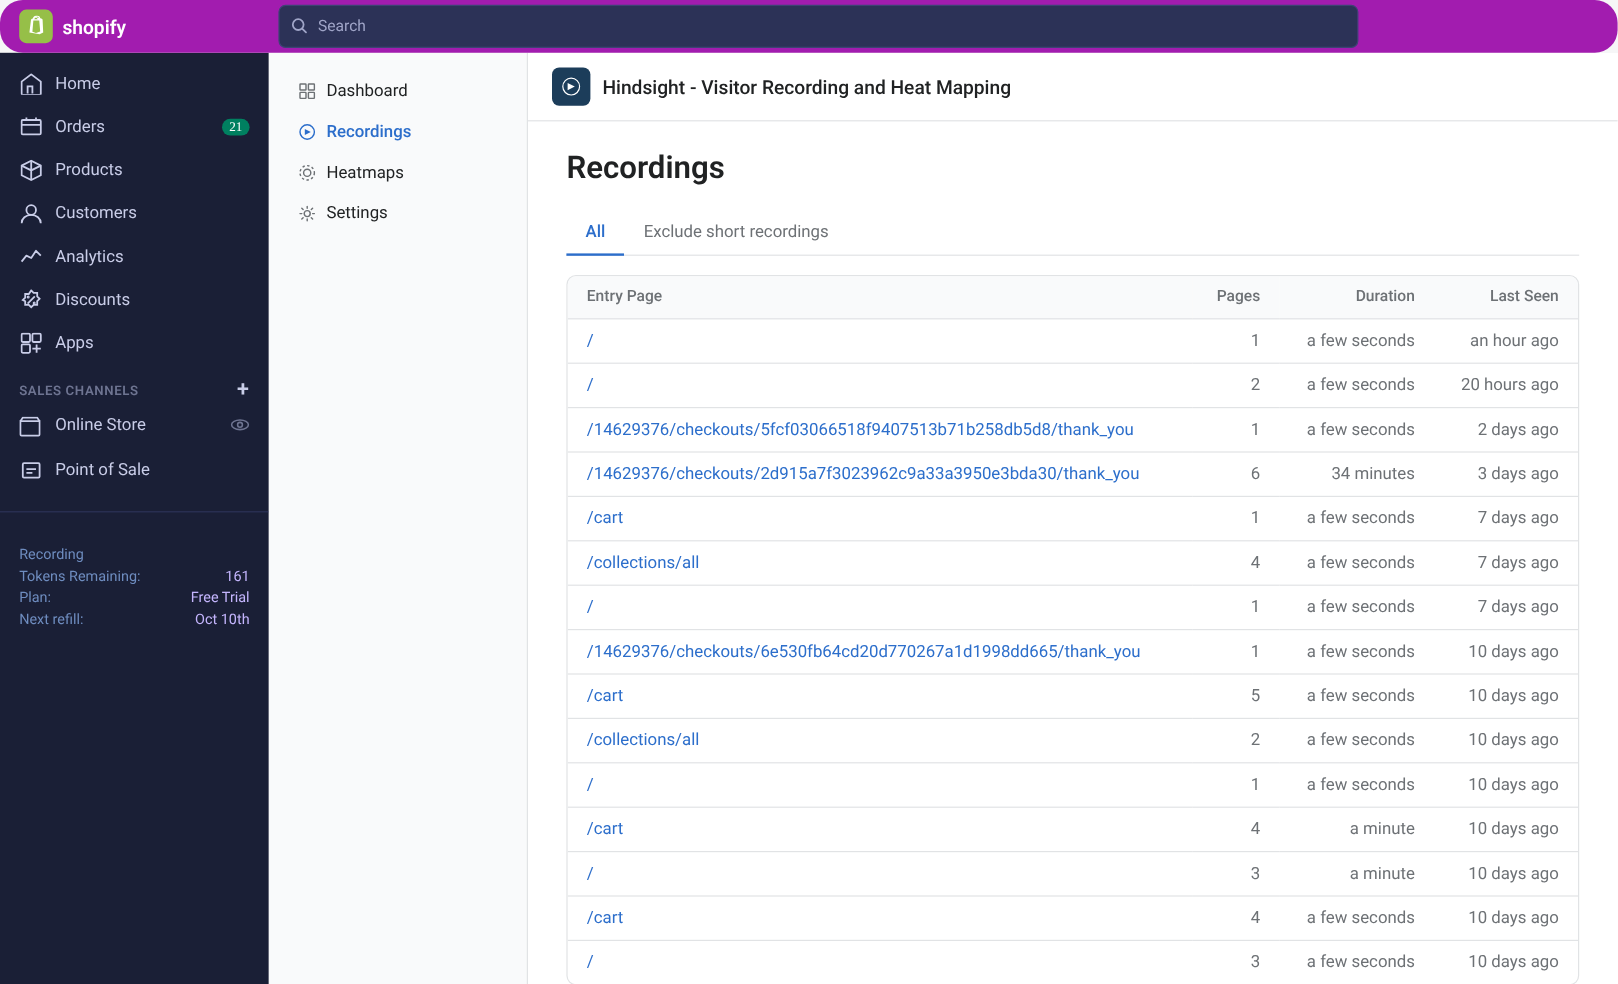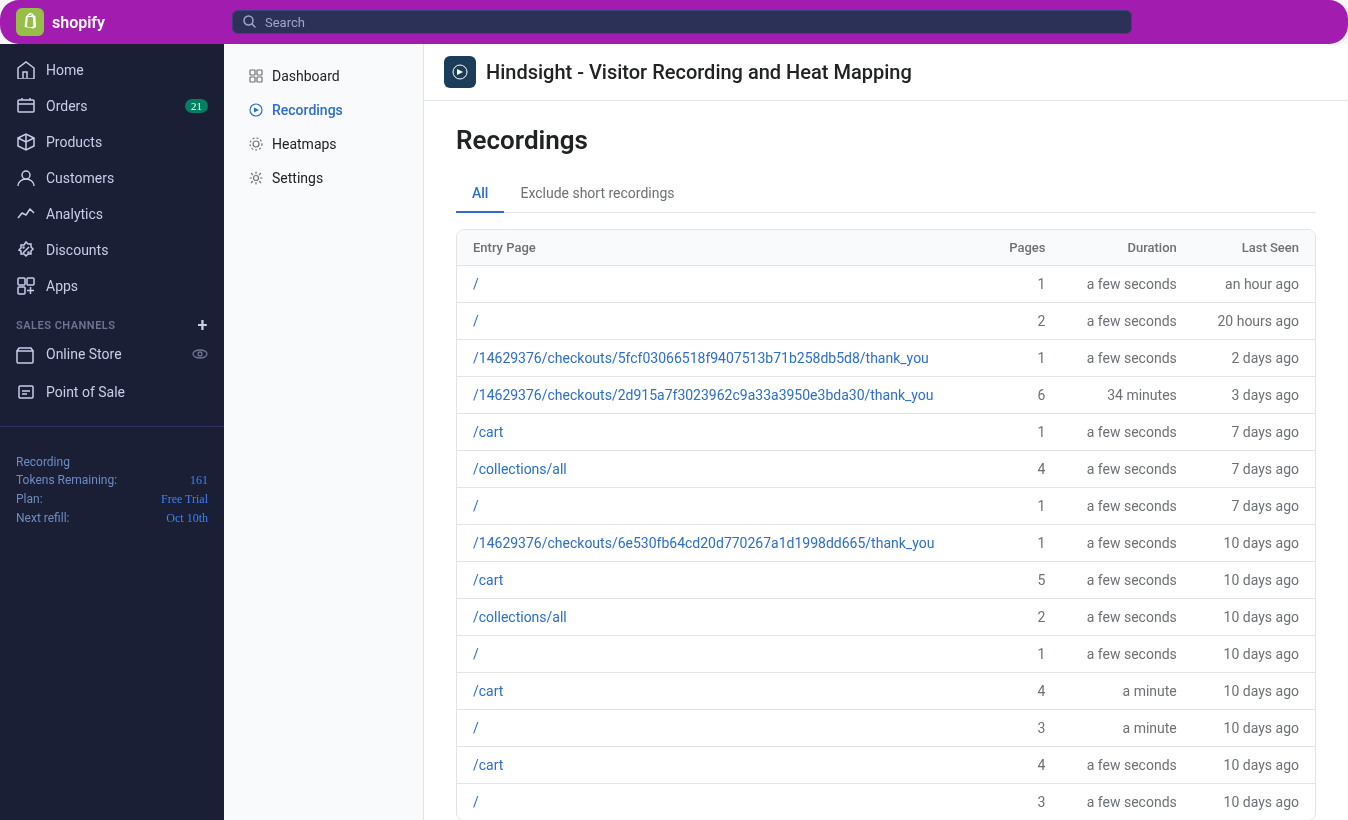--- a/index.html
+++ b/index.html
@@ -38,21 +38,21 @@
       color: white;
       font-weight: bold;
       font-size: 14px;
     }
     .search-bar {
       flex: 1;
       max-width: 900px;
       background: #2c3257;
       border: 1px solid #3d4374;
       border-radius: 6px;
-      height: 24px;
+      height: 36px;
       display: flex;
       align-items: center;
       padding: 0 10px;
       gap: 8px;
       color: #a0a5c8;
       font-size: 13px;
     }
 
     
     .layout {
@@ -112,21 +112,21 @@
       padding: 8px 16px;
       color: #c9cde8;
       cursor: pointer;
       font-size: 14px;
     }
     .online-store-item .icon { width: 20px; height: 20px; margin-right: 10px; display: flex; align-items: center; }
     .online-store-item .eye-btn { margin-left: auto; color: #6e7491; }
 
     
     .sub-sidebar {
-      width: 200px;
+      width: 216px;
       background: #f9fafb;
       border-right: 1px solid #e1e3e5;
       flex-shrink: 0;
       padding: 16px 0;
     }
     .sub-sidebar-item {
       display: flex;
       align-items: center;
       gap: 8px;
       padding: 8px 16px;
@@ -158,21 +158,21 @@
       height: 32px;
       background: #1c3d5a;
       border-radius: 6px;
       display: flex;
       align-items: center;
       justify-content: center;
       color: white;
       font-size: 14px;
     }
     .app-header-title {
-      font-size: 20px;
+      font-size: 16px;
       font-weight: 500;
       color: #202223;
     }
 
     .content-area {
       padding: 24px 32px;
     }
     .page-title {
       font-size: 26px;
       font-weight: 600;
@@ -241,21 +241,21 @@
       margin-top: 16px;
     }
     .footer-row {
       display: flex;
       justify-content: space-between;
       font-size: 12px;
       color: #a0a5c8;
       margin-bottom: 4px;
     }
     .footer-label { color: #6e8cbf; }
-    .footer-value { color: #3b82f6; font-family: Liberation Serif, serif; }
+    .footer-value { color: #c4b5fd; }
 
     
     svg { display: block; }
   </style>
 </head>
 <body>
 
 <nav class="top-nav">
   <div class="shopify-logo">
     <div class="logo-icon">

